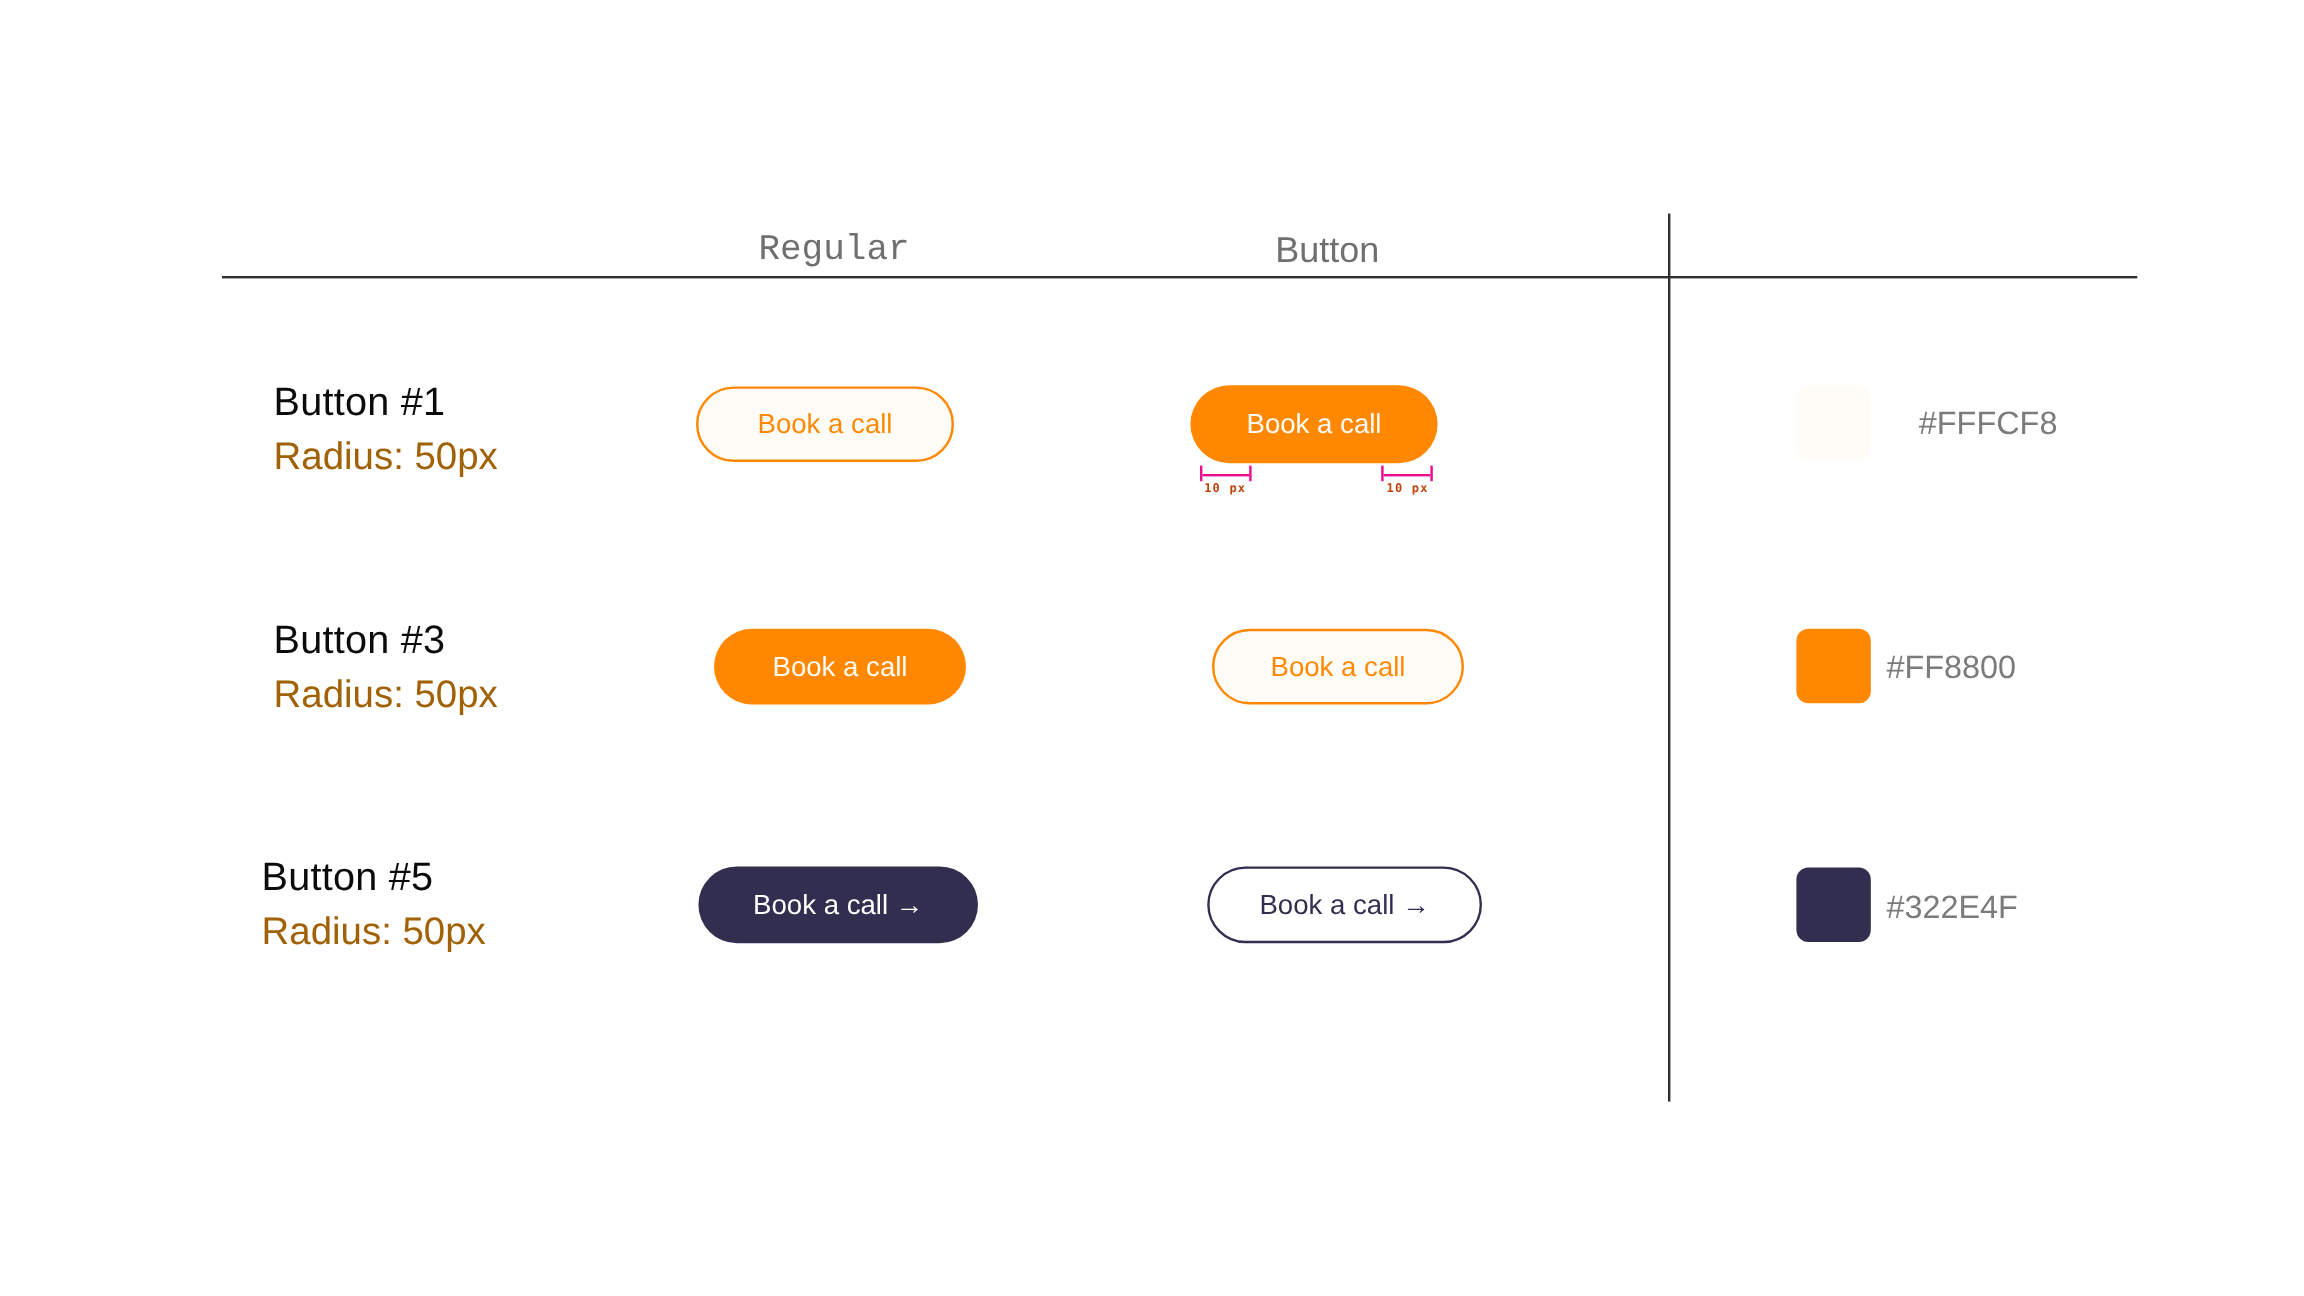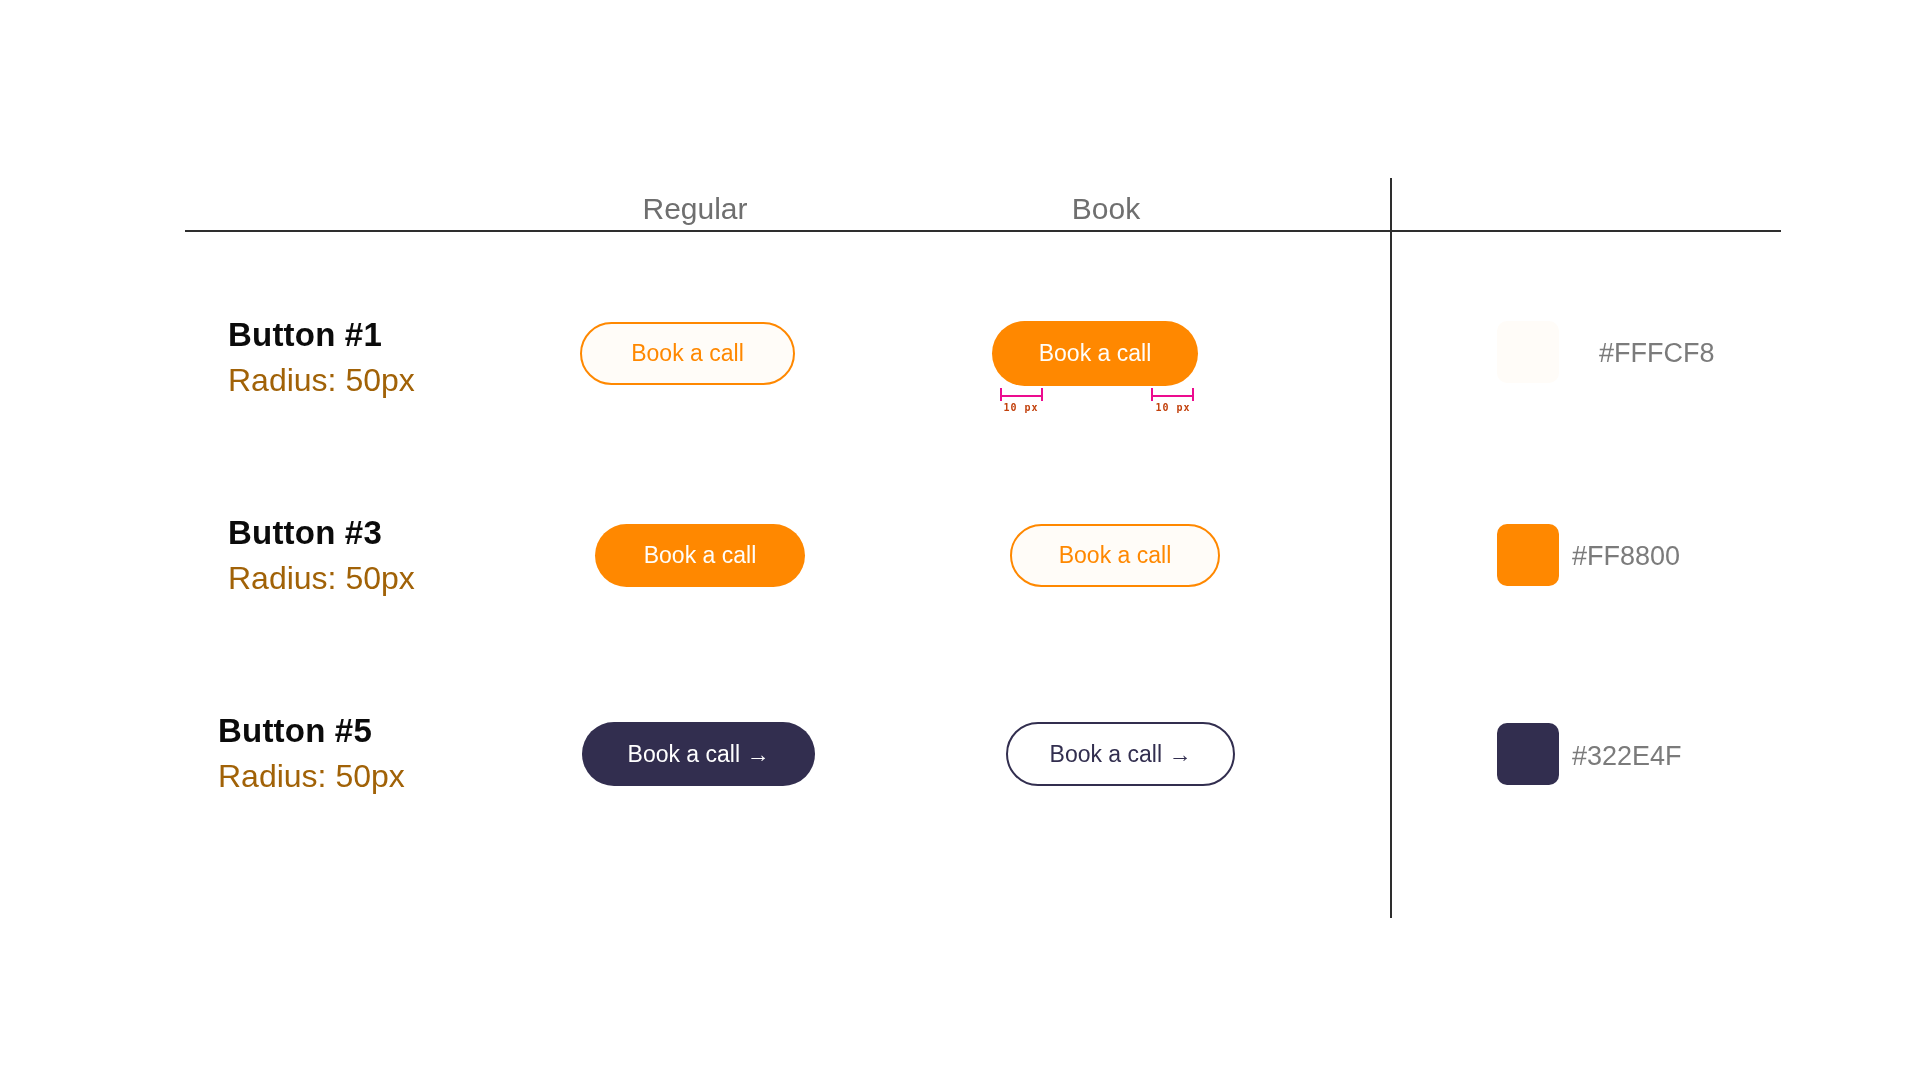--- a/index.html
+++ b/index.html
@@ -6,21 +6,21 @@
   .stage{
     position:relative;width:1920px;height:1080px;background:#ffffff;overflow:hidden;
     font-family:"Liberation Sans", sans-serif;
   }
   .abs{position:absolute;}
   .col-header{
     width:240px;text-align:center;font-size:30px;color:#6F6F6F;font-weight:400;
   }
   .hline{height:0;border-top:2px solid #2E2E2E;}
   .vline{width:2px;background:#2E2E2E;}
-  .row-title{font-size:33px;font-weight:700;color:#0B0B0B;letter-spacing:.2px;}
+  .row-title{font-size:33px;font-weight:400;color:#0B0B0B;letter-spacing:.2px;}
   .row-sub{font-size:32px;color:#a16207;margin-top:8px;}
   .btn{
     display:flex;align-items:center;justify-content:center;
     border-radius:50px;font-size:23px;font-weight:500;cursor:pointer;
     font-family:"Liberation Sans", sans-serif;box-sizing:border-box;padding:0;
   }
   .btn.outline-orange{background:#FFFCF8;border:2px solid #FF8800;color:#FF8800;}
   .btn.fill-orange{background:#FF8800;border:none;color:#FFFDF9;}
   .btn.fill-dark{background:#322E4F;border:none;color:#FFFFFF;}
   .btn.outline-dark{background:#FFFFFF;border:2px solid #322E4F;color:#322E4F;}
@@ -38,22 +38,22 @@
     font-size:10px;color:#c2410c;letter-spacing:1px;
   }
   .swatch{width:62px;height:62px;border-radius:10px;}
   .hex-label{font-size:27px;color:#7B7B7B;}
 </style>
 </head>
 <body>
 
 <div class="stage">
 
-  <div class="abs col-header" style="left:575px;top:192px;">Regular</div>
-  <div class="abs col-header" style="left:986px;top:192px;">Book</div>
+  <div class="abs col-header" style="left:575px;top:192px;font-family:Liberation Mono, monospace;">Regular</div>
+  <div class="abs col-header" style="left:986px;top:192px;">Button</div>
 
   <div class="abs hline" style="left:185px;top:230px;width:1596px;"></div>
   <div class="abs vline" style="left:1390px;top:178px;height:740px;"></div>
 
   <div class="abs" style="left:228px;top:316px;">
     <div class="row-title">Button #1</div>
     <div class="row-sub">Radius: 50px</div>
   </div>
   <button class="abs btn outline-orange" style="left:580px;top:322px;width:215px;height:63px;">Book a call</button>
   <button class="abs btn fill-orange" style="left:992px;top:321px;width:206px;height:65px;">Book a call</button>

